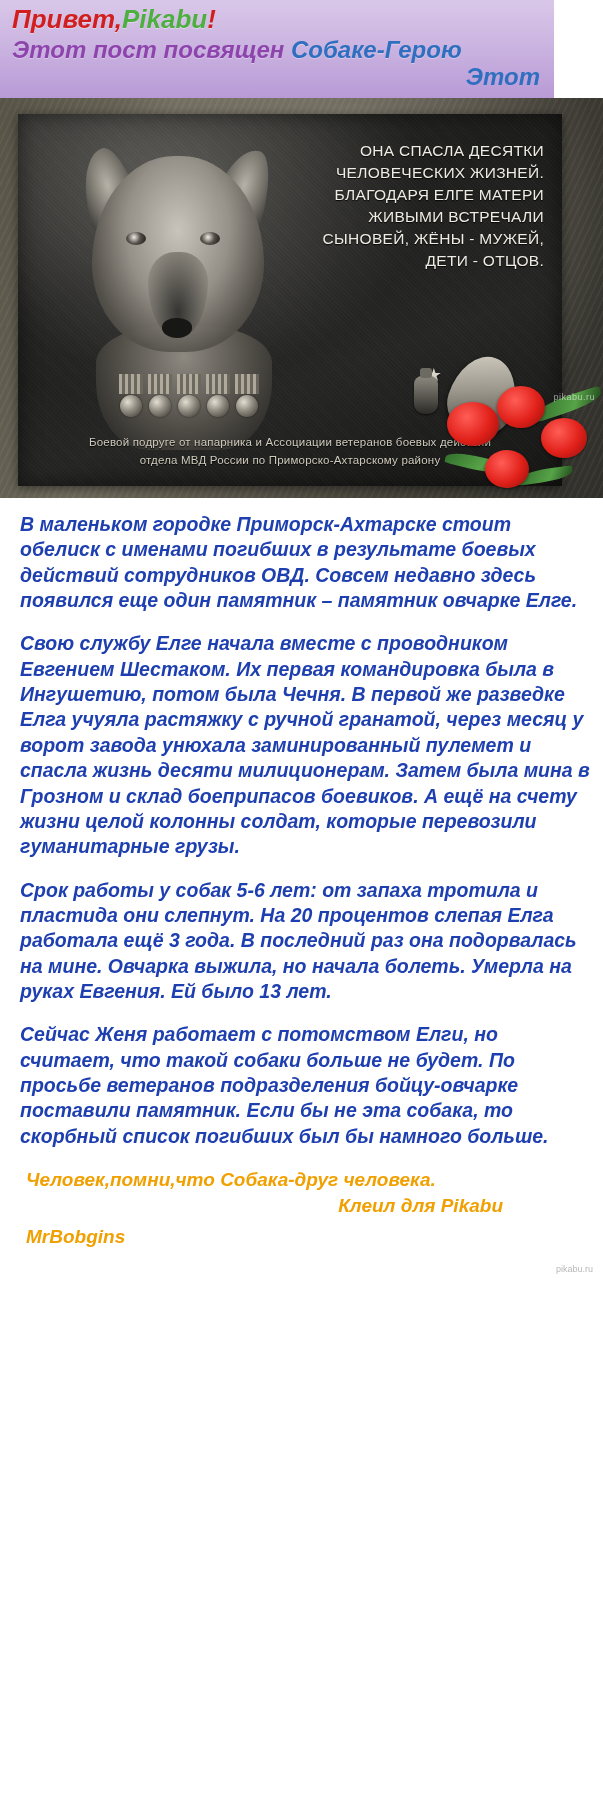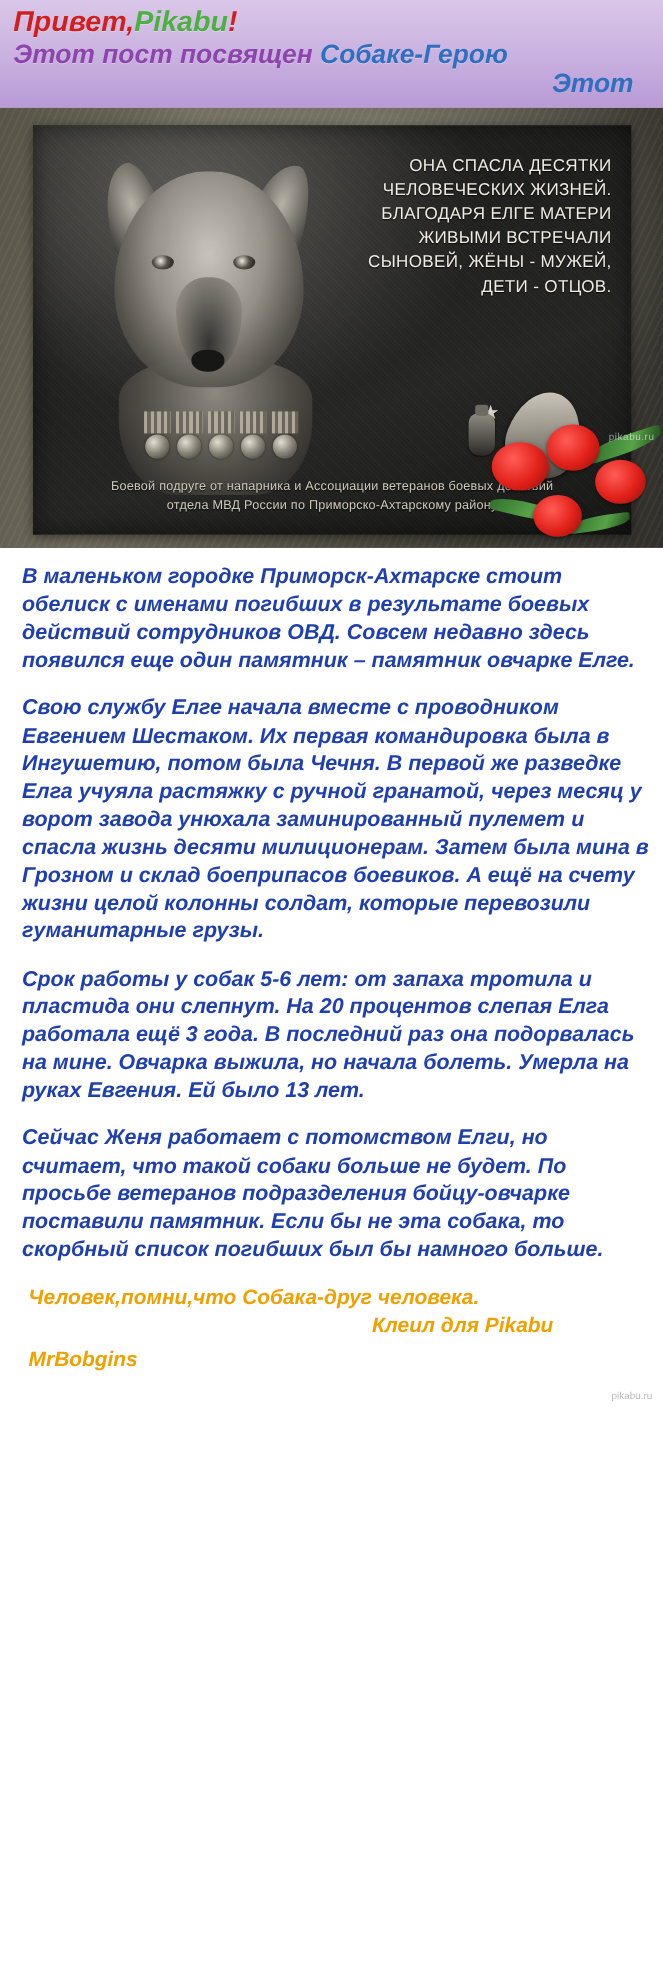--- a/index.html
+++ b/index.html
@@ -12,23 +12,23 @@
     font-family: "Liberation Sans", sans-serif;
   }
   .page {
     width: 603px;
     position: relative;
     overflow: hidden;
   }
 
   
   .header {
-    width: 603px;
+    width: 554px;
     box-sizing: border-box;
-    padding: 6px 21px 8px 12px;
+    padding: 6px 8px 8px 12px;
     background: linear-gradient(180deg, #d9c7e8 0%, #cdb7e2 40%, #b89ad6 100%);
   }
   .greet-line {
     font-size: 26px;
     font-weight: bold;
     font-style: italic;
     color: #d11f1f;
     letter-spacing: 0px;
     line-height: 1.05;
     text-shadow: 0 1px 0 rgba(255,255,255,0.35);
@@ -80,21 +80,21 @@
   .photo-bg:after {
     content: "";
     position: absolute;
     inset: 0;
     background:
       repeating-linear-gradient(115deg, rgba(255,255,255,0.035) 0px, rgba(255,255,255,0.035) 2px, rgba(0,0,0,0.02) 2px, rgba(0,0,0,0.02) 6px);
   }
   
   .plaque {
     position: absolute;
-    left: 30px;
+    left: 18px;
     top: 16px;
     width: 544px;
     height: 372px;
     background:
       radial-gradient(ellipse at 30% 20%, rgba(120,118,112,0.55) 0%, rgba(40,40,38,0.2) 45%, rgba(10,10,10,0.0) 70%),
       linear-gradient(160deg, #2b2b29 0%, #1d1d1c 35%, #262625 65%, #161615 100%);
     box-shadow: 0 0 22px rgba(0,0,0,0.6) inset, 0 2px 10px rgba(0,0,0,0.5);
   }
   .plaque:before {
     content: "";

